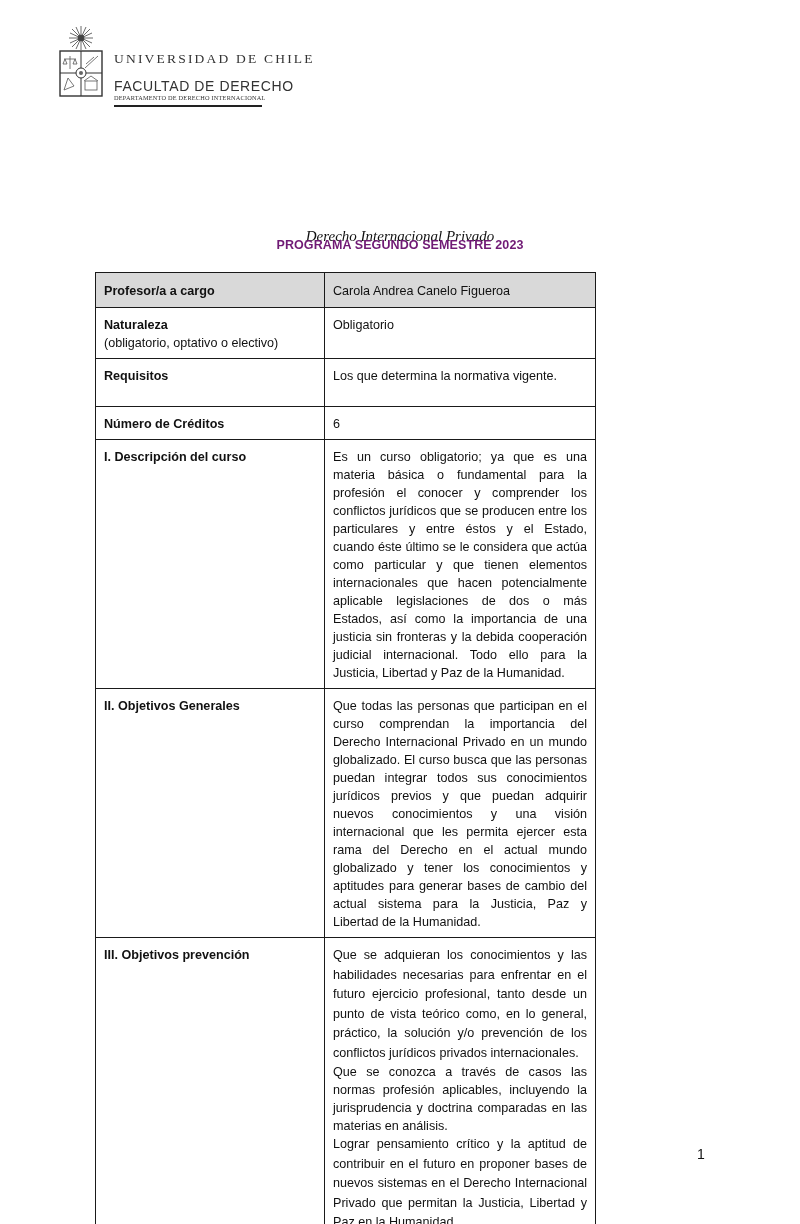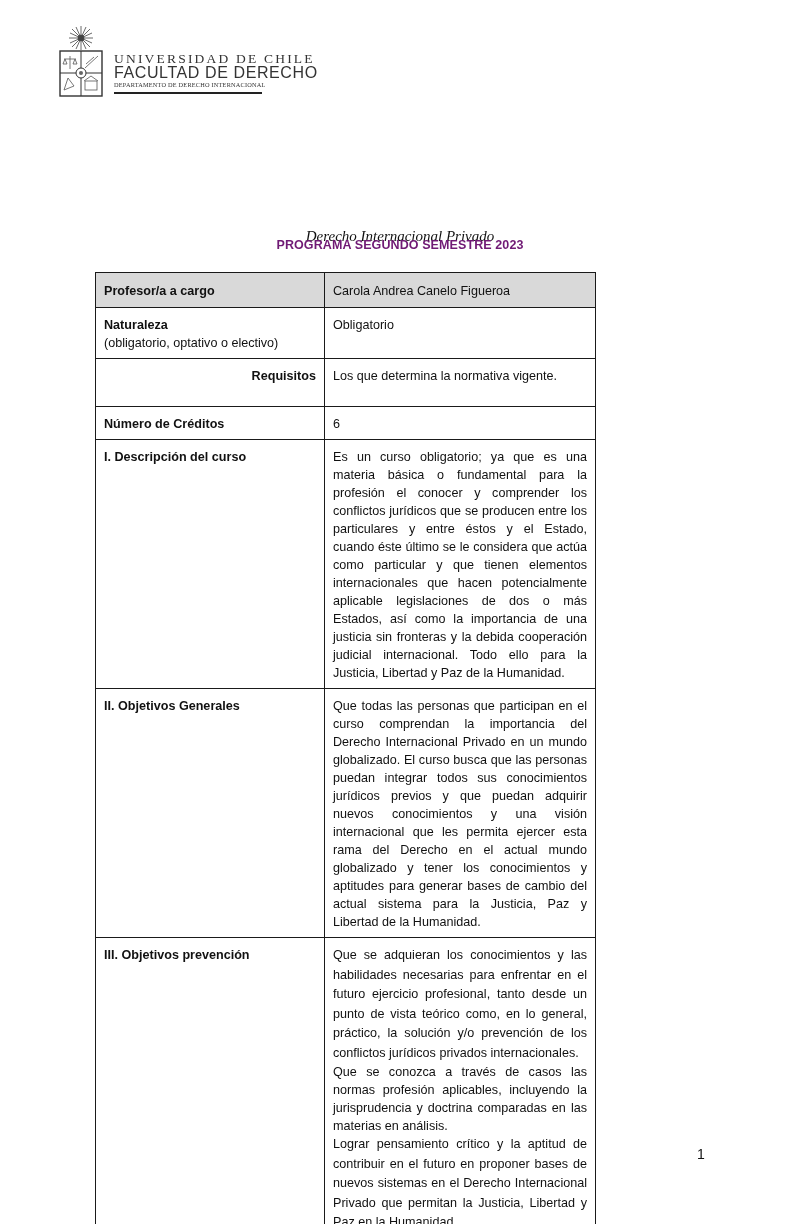--- a/index.html
+++ b/index.html
@@ -3,37 +3,37 @@
 <meta charset="utf-8">
 <style>
   html, body { margin: 0; padding: 0; background: #ffffff; }
   body { width: 800px; height: 1224px; position: relative; overflow: hidden; font-family: "Liberation Sans", sans-serif; color: #111; }
 
   
   .letterhead { position: absolute; left: 58px; top: 26px; width: 240px; height: 74px; }
   .crest { position: absolute; left: 0; top: 0; width: 46px; height: 72px; }
   .lh-text { position: absolute; left: 56px; top: 26px; }
   .lh-uni { font-family: "Liberation Serif", serif; font-size: 13.5px; letter-spacing: 2.2px; color: #333; white-space: nowrap; line-height: 14px; }
-  .lh-fac { font-family: "Liberation Sans", sans-serif; font-size: 16px; letter-spacing: 0.6px; color: #333; white-space: nowrap; line-height: 12px; margin-top: 1px; }
+  .lh-fac { font-family: "Liberation Sans", sans-serif; font-size: 14px; letter-spacing: 0.6px; color: #333; white-space: nowrap; line-height: 12px; margin-top: 14px; }
   .lh-dep { font-family: "Liberation Serif", serif; font-size: 6.3px; letter-spacing: 0.2px; color: #333; white-space: nowrap; line-height: 9px; margin-top: 1px; }
   .lh-rule { width: 148px; height: 2px; background: #222; margin-top: 3px; }
 
   .doc-title { position: absolute; left: 0; right: 0; top: 184px; text-align: center; font-family: "Liberation Serif", serif; font-style: italic; font-size: 15px; color: #111; margin-top: 44px; }
   .doc-subtitle { position: absolute; left: 0; right: 0; top: 238px; text-align: center; font-weight: bold; font-size: 12.5px; color: #701a75; letter-spacing: 0.1px; }
 
   table.program { position: absolute; left: 95px; top: 272px; width: 501px; border-collapse: collapse; font-size: 12.6px; }
   table.program td { border: 1.6px solid #1a1a1a; vertical-align: top; padding: 8px 8px 6px 8px; line-height: 18px; }
   table.program td.label { width: 212px; font-weight: bold; }
   table.program td.label .sub { font-weight: normal; display: block; }
   table.program tr.header td { background: #d9d9d9; padding-top: 9px; }
   table.program td.value { text-align: justify; }
   table.program td.value p { margin: 0; }
   .r-header td { height: 19px; }
   .r-nat td { height: 34px; }
-  .r-req td { height: 33px; text-align: right; }
+  .r-req td { height: 33px; }
   .r-cred td { height: 16px; }
   .r-desc td { height: 191px; }
   .r-objg td { height: 185px; }
   .r-obje td { height: 254px; }
   .obje p.tall { line-height: 19.5px; }
 
   .page-number { position: absolute; left: 697px; top: 1146px; font-size: 14px; color: #111; }
 </style>
 </head>
 <body>

